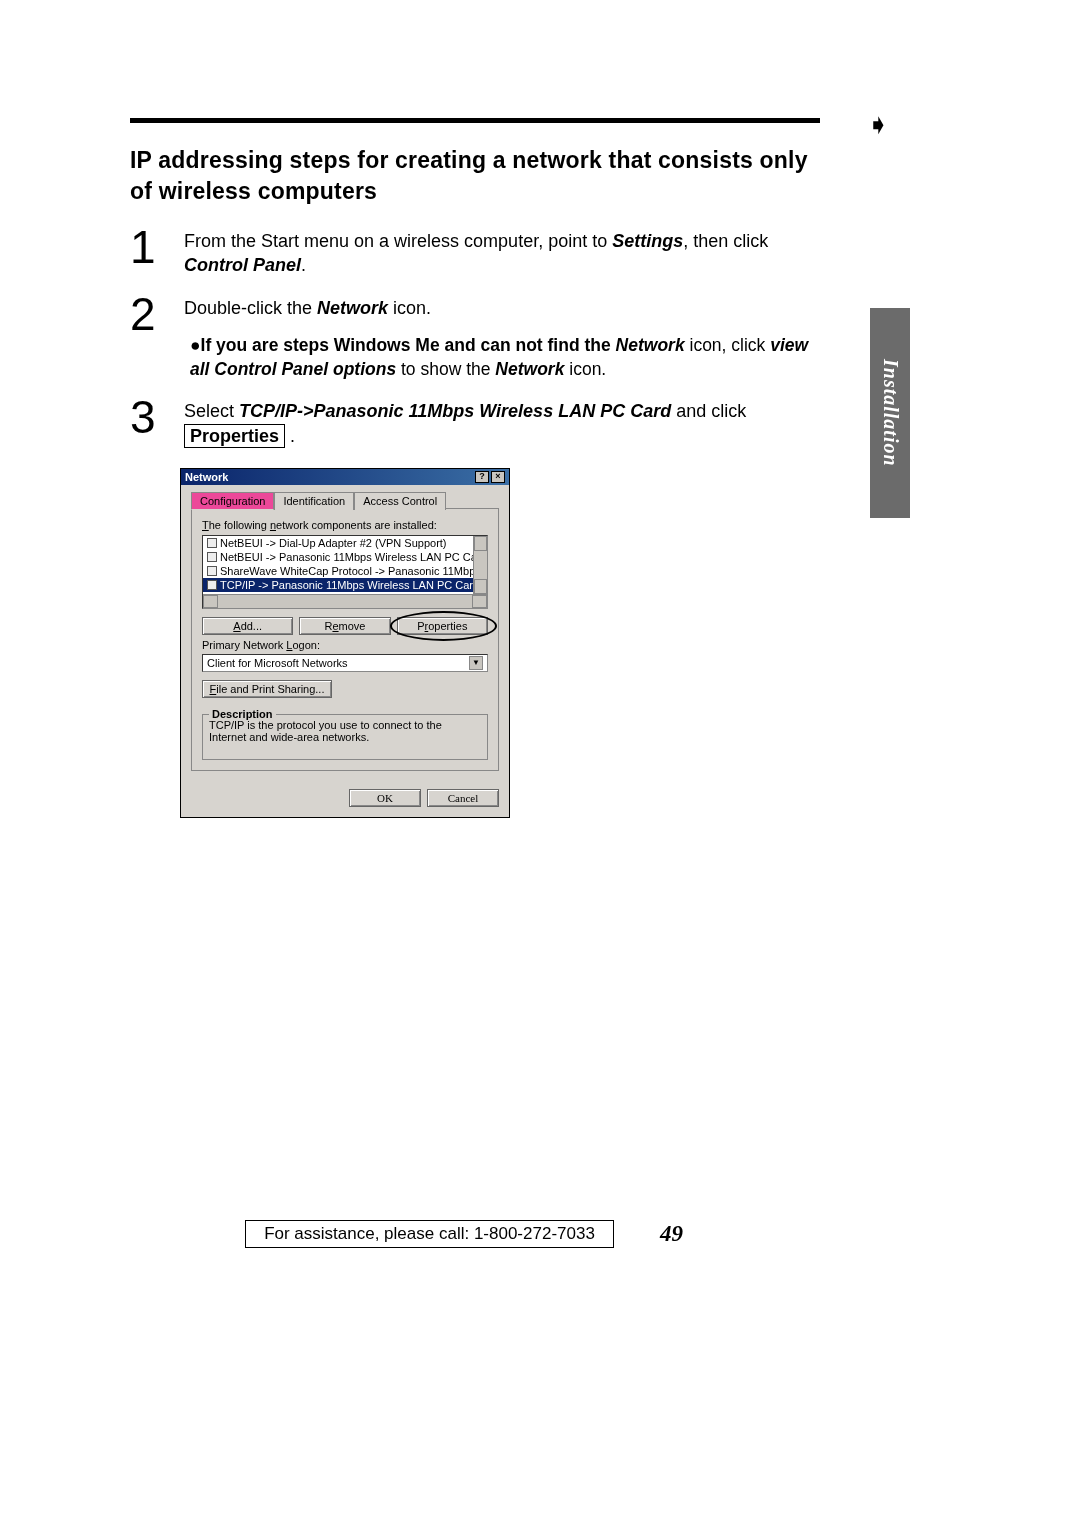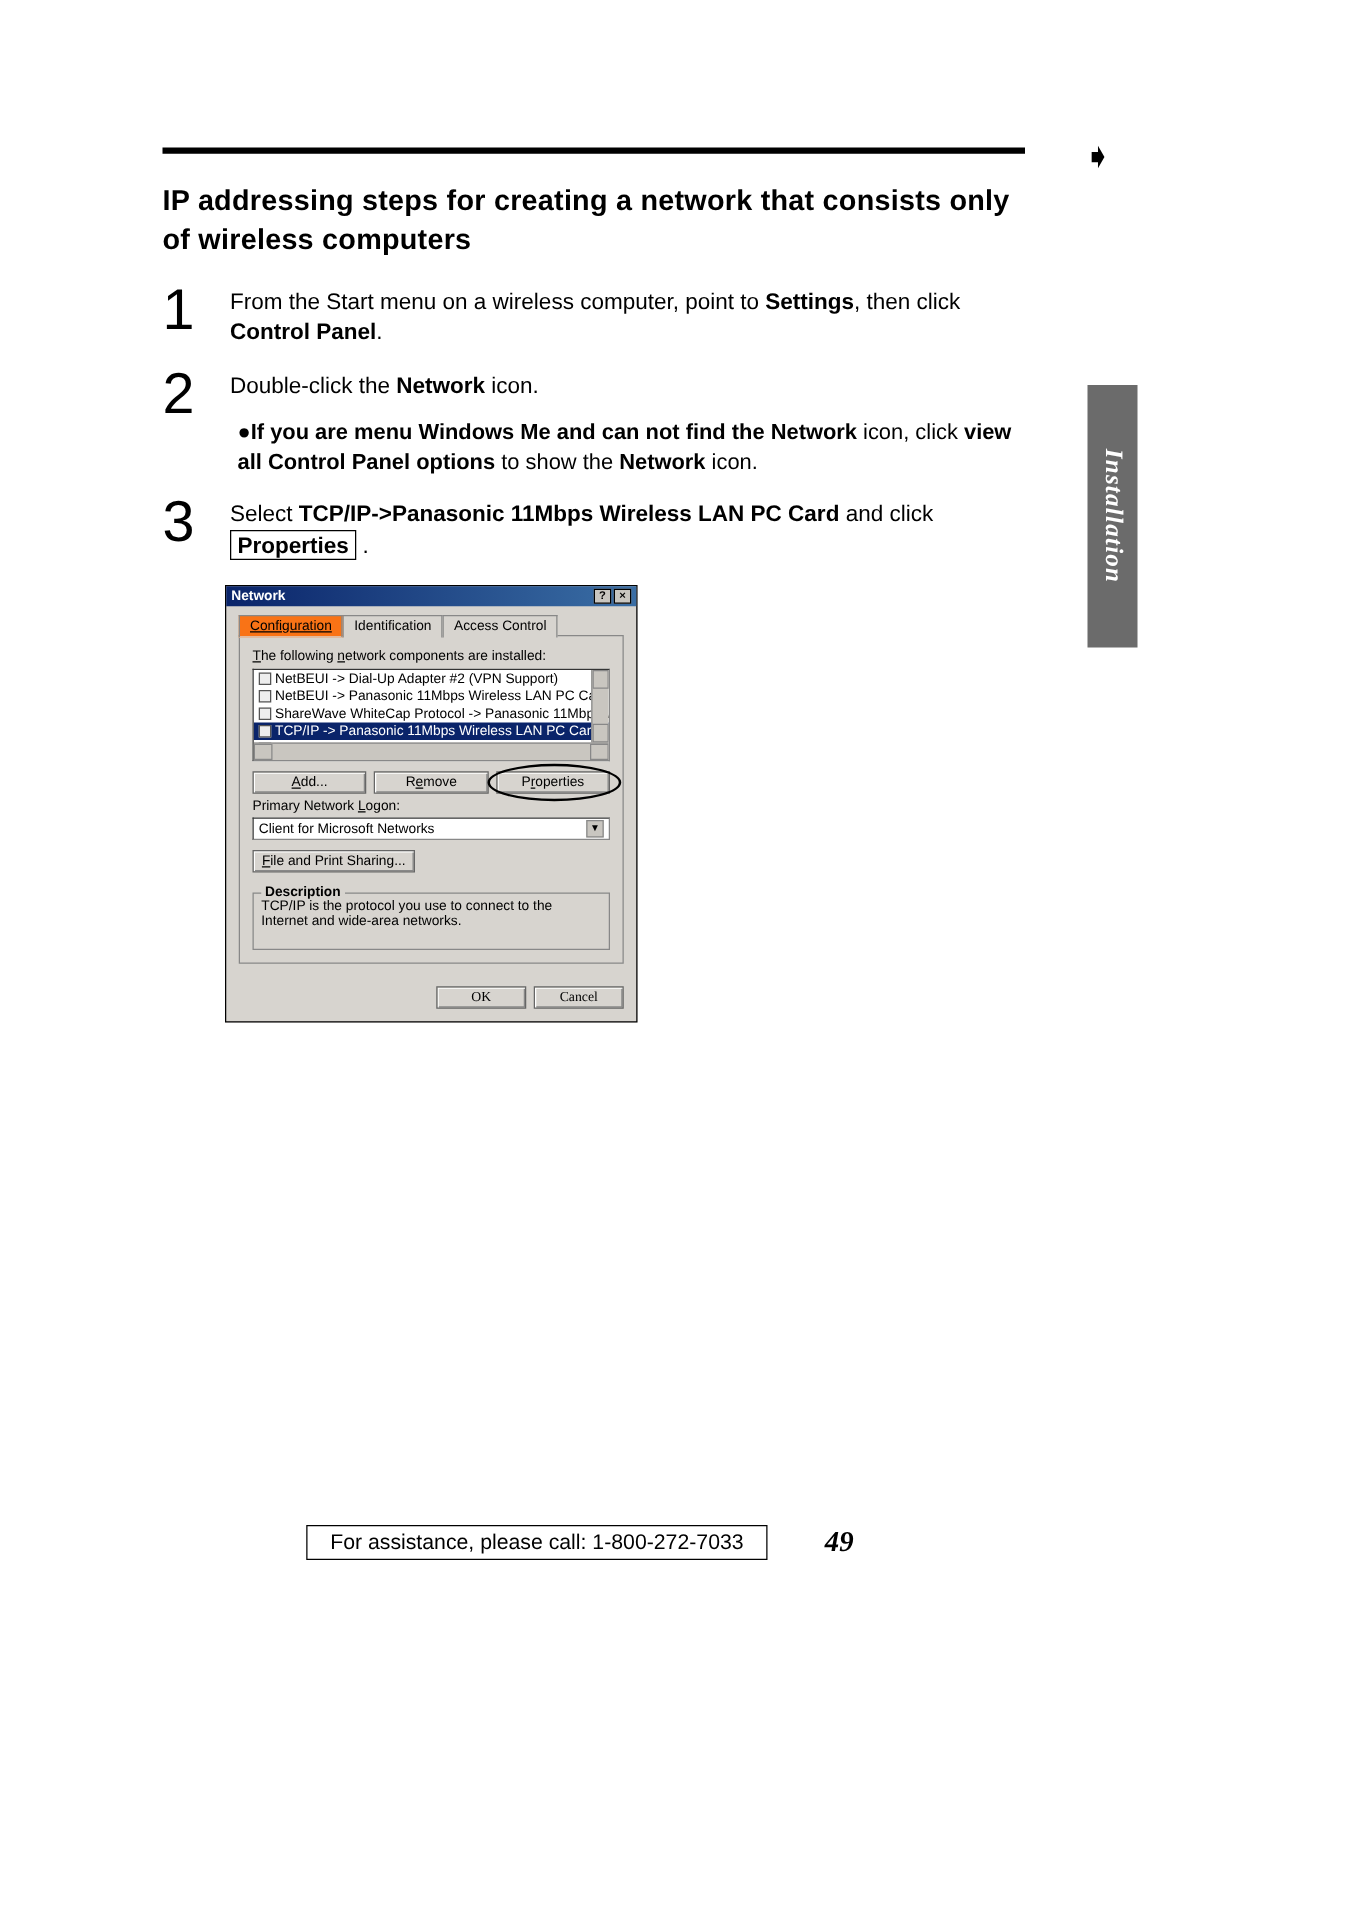--- a/index.html
+++ b/index.html
@@ -68,21 +68,21 @@
     margin-top: 14px;
     padding-left: 6px;
     font-size: 17.5px;
   }
   .bullet { font-weight: bold; }
   .boxed {
     border: 1px solid #000;
     padding: 1px 5px;
     font-weight: bold;
   }
-  .bold { font-weight: bold; }
+  .bold { font-weight: bold; font-style: italic; }
   .side-tab {
     position: absolute;
     right: -80px;
     top: 190px;
     width: 40px;
     height: 210px;
     background: #6b6b6b;
     display: flex;
     align-items: center;
     justify-content: center;
@@ -135,24 +135,23 @@
   .tab {
     padding: 2px 8px;
     background: #d7d4cf;
     border: 1px solid #888;
     border-bottom: none;
     font-size: 11px;
     position: relative;
     top: 1px;
   }
   .tab.active {
-    background: #f97316;
+    background: #ec4899;
     border-bottom: 1px solid #d7d4cf;
     z-index: 1;
-    text-decoration: underline;
   }
   .tab-pane {
     border: 1px solid #888;
     padding: 10px;
     background: #d7d4cf;
   }
   .comp-label { margin-bottom: 4px; }
   .listbox {
     background: #fff;
     border: 1px inset #888;
@@ -323,21 +322,21 @@
       <div class="step-body">
         <span>From the Start menu on a wireless computer, point to </span><span class="bold">Settings</span><span>, then click </span><span class="bold">Control Panel</span><span>.</span>
       </div>
     </div>
 
     <div class="step">
       <div class="step-num">2</div>
       <div class="step-body">
         <span>Double-click the </span><span class="bold">Network</span><span> icon.</span>
         <div class="sub">
-          <span class="bullet">●If you are menu Windows Me and can not find the </span><span class="bold">Network</span><span> icon, click </span><span class="bold">view all Control Panel options</span><span> to show the </span><span class="bold">Network</span><span> icon.</span>
+          <span class="bullet">●If you are steps Windows Me and can not find the </span><span class="bold">Network</span><span> icon, click </span><span class="bold">view all Control Panel options</span><span> to show the </span><span class="bold">Network</span><span> icon.</span>
         </div>
       </div>
     </div>
 
     <div class="step">
       <div class="step-num">3</div>
       <div class="step-body">
         <span>Select </span><span class="bold">TCP/IP-&gt;Panasonic 11Mbps Wireless LAN PC Card</span><span> and click </span><span class="boxed">Properties</span><span> .</span>
       </div>
     </div>

